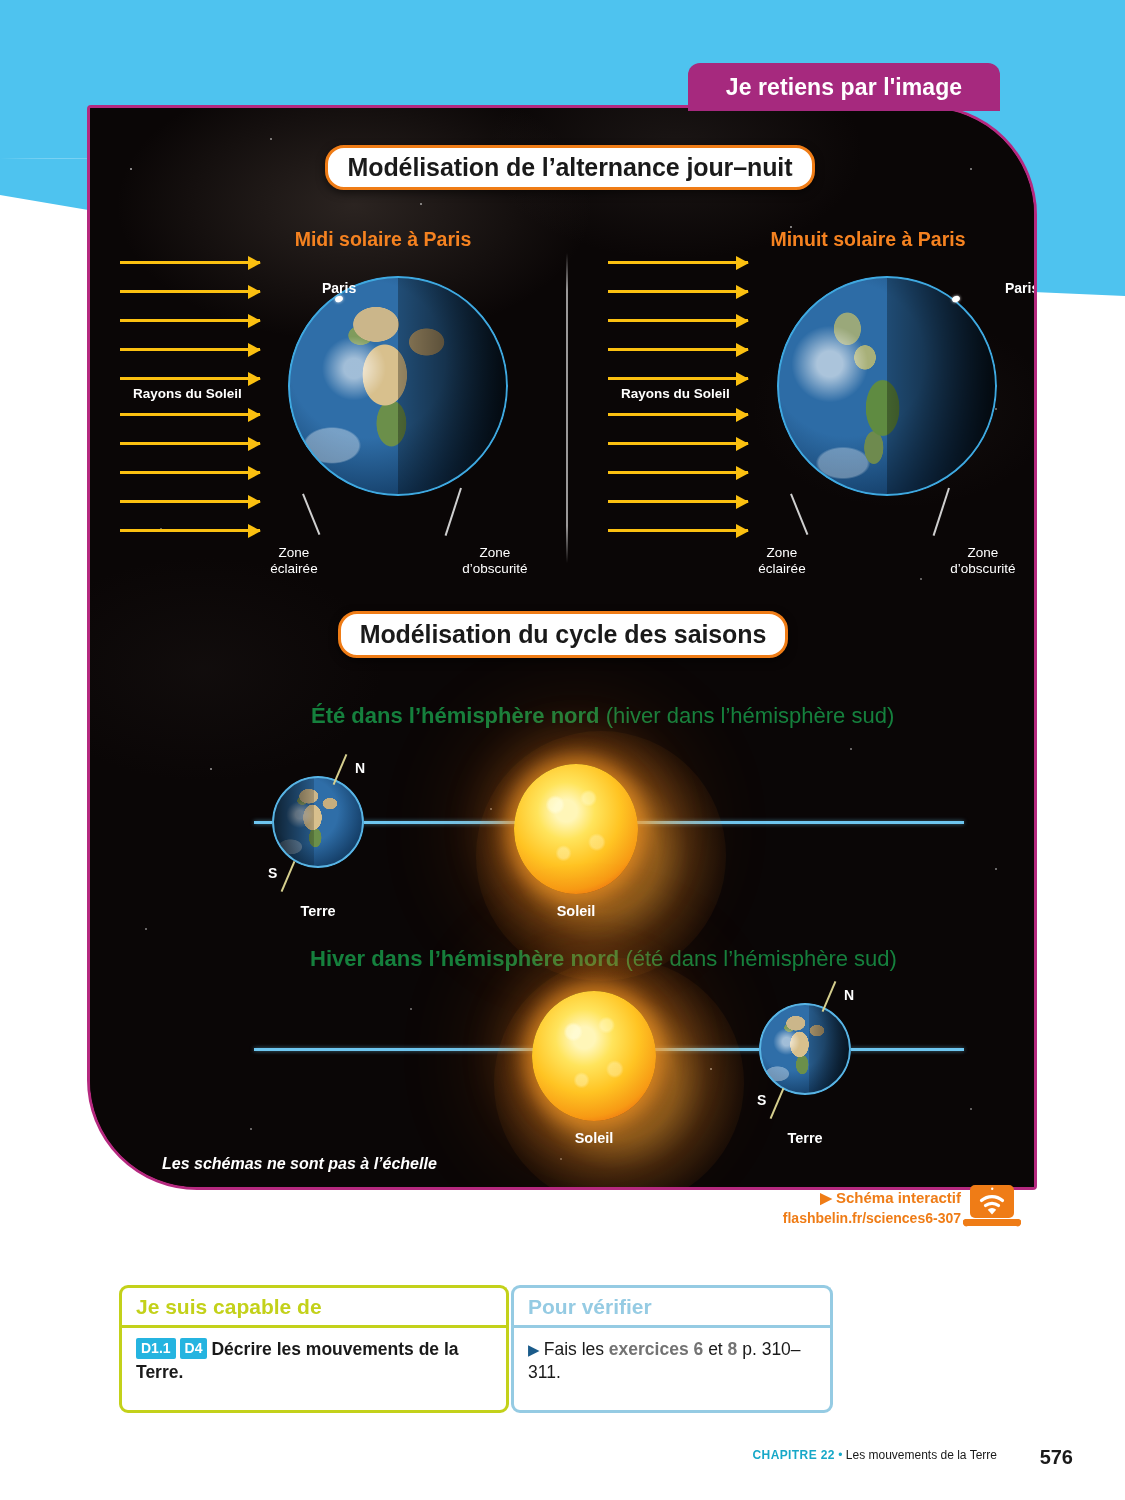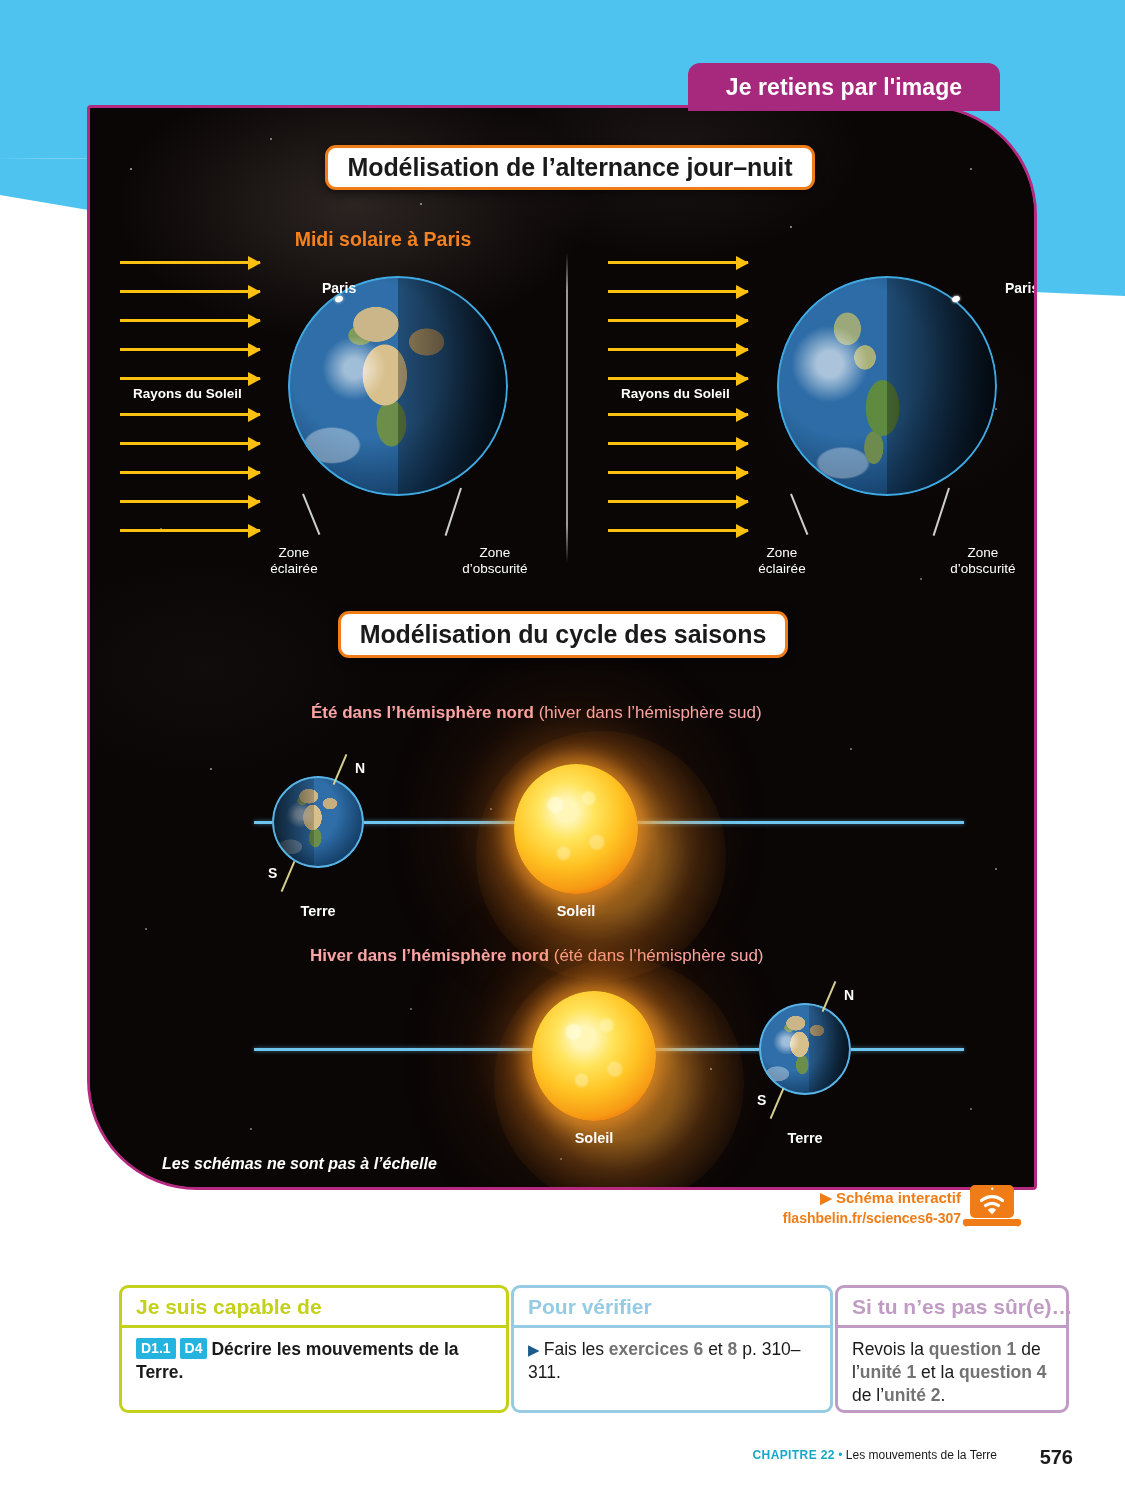--- a/index.html
+++ b/index.html
@@ -51,21 +51,21 @@
       #0a0606;
   }
   .stars { position: absolute; inset: 0; opacity: .85; }
   .star { position: absolute; background: #fff; border-radius: 50%; }
 
   
   .title-box {
     position: absolute;
     background: #ffffff;
     border: 3px solid #ef7c16;
-    border-radius: 11px;
+    border-radius: 19px;
     display: flex; align-items: center; justify-content: center;
     box-shadow: 0 3px 9px rgba(0,0,0,.55);
     z-index: 6;
   }
   .title-box span {
     color: #1a1a1a; font-weight: bold; font-size: 25px;
     letter-spacing: -.1px; white-space: nowrap;
   }
   #title-box-1 { left: 325px; top: 145px; width: 490px; height: 45px; }
   #title-box-2 { left: 338px; top: 611px; width: 450px; height: 47px; }
@@ -145,21 +145,21 @@
     white-space: nowrap; z-index: 5; padding-left: 40px;
   }
   .zone-label {
     position: absolute; color: #ffffff; font-weight: normal; font-size: 13.5px;
     line-height: 1.18; text-align: center; z-index: 5;
   }
   .leader { position: absolute; background: #cfcfcf; width: 1.6px; transform-origin: top center; z-index: 4; }
 
   
   .season-title {
-    position: absolute; color: #fca5a5; font-size: 17px; white-space: nowrap;
+    position: absolute; color: #15803d; font-size: 22px; white-space: nowrap;
   }
   .season-title b { font-weight: bold; }
   .season-title span.norm { font-weight: normal; }
 
   .orbit-line {
     position: absolute; height: 2.5px;
     background: #6ec6f0; box-shadow: 0 0 4px rgba(110,198,240,.55);
   }
   .sun {
     position: absolute; border-radius: 50%;
@@ -316,20 +316,21 @@
       <i class="star" style="left:880px;top:1000px;width:1.5px;height:1.5px;opacity:.5"></i>
       <i class="star" style="left:160px;top:1020px;width:2px;height:2px;opacity:.6"></i>
       <i class="star" style="left:470px;top:1050px;width:1.5px;height:1.5px;opacity:.45"></i>
       <i class="star" style="left:700px;top:250px;width:1.5px;height:1.5px;opacity:.5"></i>
       <i class="star" style="left:905px;top:300px;width:2px;height:2px;opacity:.55"></i>
     </div>
 
     <div class="daynight">
 
       <div class="dn-title" id="dn-title-left">Midi solaire à Paris</div>
+      <div class="dn-title" id="dn-title-right">Minuit solaire à Paris</div>
 
       <div class="divider"></div>
 
       <div class="rays">
         <i class="ray" style="left:30px;top:153px;width:140px"></i>
         <i class="ray" style="left:30px;top:182px;width:140px"></i>
         <i class="ray" style="left:30px;top:211px;width:140px"></i>
         <i class="ray" style="left:30px;top:240px;width:140px"></i>
         <i class="ray" style="left:30px;top:269px;width:140px"></i>
         <i class="ray" style="left:30px;top:305px;width:140px"></i>
@@ -469,28 +470,20 @@
 
     <div class="tcol" id="col-2">
       <div class="thead">
         <span>Pour vérifier</span>
       </div>
       <div class="tbody">
         <span class="tri-blue">▶ </span><span>Fais les </span><span class="or">exercices 6</span><span> et </span><span class="or">8</span><span> p. 310–311.</span>
       </div>
     </div>
 
-    <div class="tcol" id="col-3">
-      <div class="thead">
-        <span>Si tu n’es pas sûr(e)…</span>
-      </div>
-      <div class="tbody">
-        <span>Revois la </span><span class="or">question 1</span><span> de l’</span><span class="or">unité 1</span><span> et la </span><span class="or">question 4</span><span> de l’</span><span class="or">unité 2</span><span>.</span>
-      </div>
-    </div>
   </div>
 
   <div class="footer">
     <div class="chap">
       <b>CHAPITRE 22</b><span class="dot"> • </span><span class="nm">Les mouvements de la Terre</span>
     </div>
     <div class="pg">576</div>
   </div>
 
 </div>

